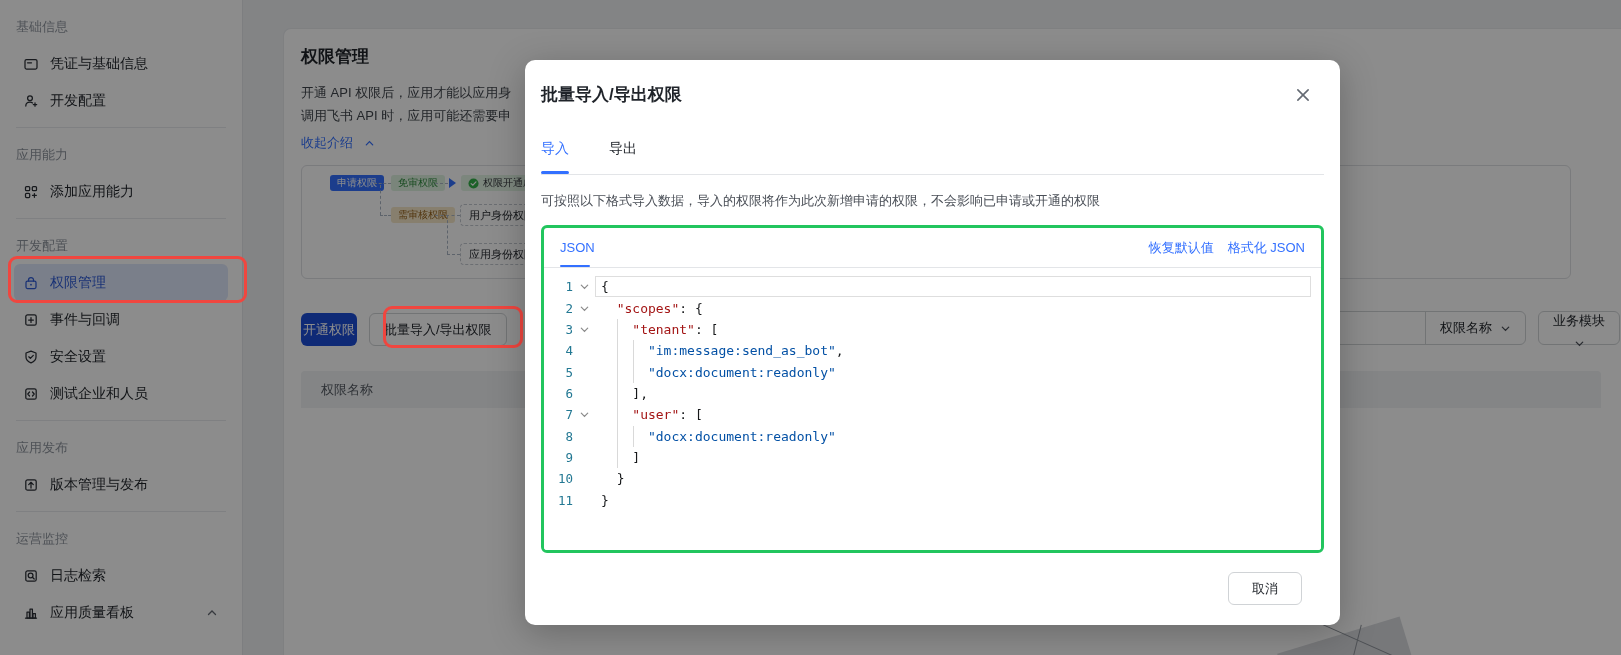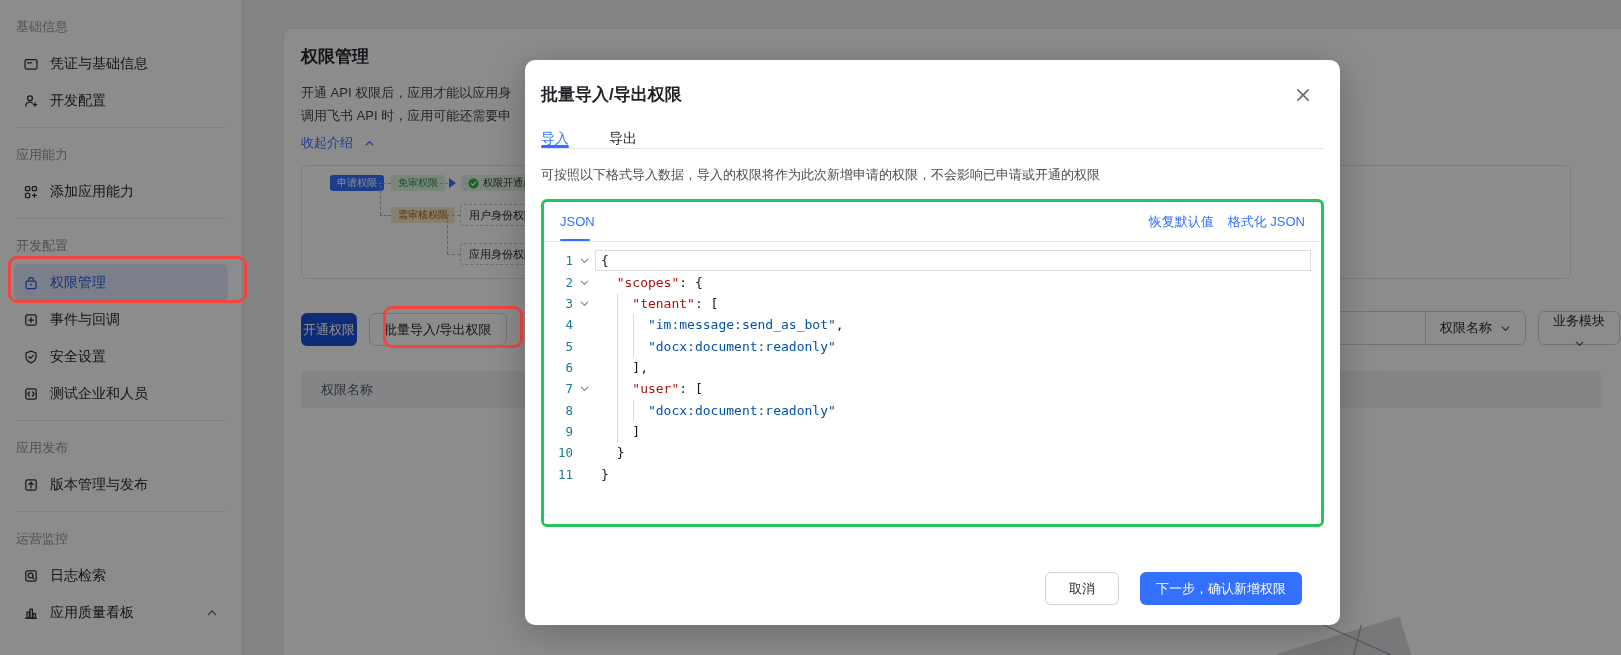--- a/index.html
+++ b/index.html
@@ -61,21 +61,21 @@
   #dim-overlay { position:absolute; inset:0; background:rgba(0,0,0,0.45); z-index:10; }
   .annotation { position:absolute; border:3px solid #f0463f; border-radius:9px; z-index:20; pointer-events:none; }
   #annot-sidebar { left:8px; top:256px; width:239px; height:47px; }
   #annot-batch { left:383px; top:306px; width:140px; height:42px; }
 
   
   #modal { position:absolute; left:525px; top:60px; width:815px; height:565px; background:#fff; border-radius:10px; box-shadow:0 8px 36px rgba(0,0,0,0.25); z-index:30; padding:0 16px; }
   .modal-title { font-size:17px; font-weight:bold; color:#1f2329; padding:23px 0 0 0; }
   .modal-close { position:absolute; right:26px; top:24px; width:22px; height:22px; display:flex; align-items:center; justify-content:center; color:#646a73; cursor:pointer; }
   .modal-tabs { display:flex; gap:40px; margin-top:24px; position:relative; }
-  .modal-tab { font-size:14px; color:#1f2329; padding-bottom:0; cursor:pointer; position:relative; }
+  .modal-tab { font-size:14px; color:#1f2329; padding-bottom:16px; cursor:pointer; position:relative;margin-top:10px; }
   .modal-tab.active { color:#3370ff; }
   .modal-tab.active::after { content:""; position:absolute; left:0; bottom:0; width:28px; height:3px; border-radius:2px; background:#3370ff; }
   .modal-tabs-divider { height:1px; background:#e3e5e8; margin:0 0; }
   .modal-desc { font-size:13px; color:#4a4f57; margin-top:17px; }
 
   #json-panel { margin-top:15px; border:3px solid #22c55e; border-radius:6px; height:328px; overflow:hidden; }
   #json-panel-header { height:40px; border-bottom:1px solid #e3e5e8; display:flex; align-items:center; padding:0 16px; }
   .jp-tab { font-size:13px; color:#3370ff; position:relative; height:100%; display:flex; align-items:center; cursor:pointer; }
   .jp-tab::after { content:""; position:absolute; left:0; bottom:0; width:30px; height:2.5px; border-radius:2px; background:#3370ff; }
   .jp-links { margin-left:auto; display:flex; gap:14px; }
@@ -408,17 +408,16 @@
               <span class="ln">11</span>
               <span class="fold"></span>
               <span class="codewrap"><span class="tok-p">}</span></span>
             </div>
           </div>
       </div>
     </div>
 
     <div id="modal-footer">
       <button class="btn btn-cancel">取消</button>
-      <button class="btn btn-confirm">下一步，确认新增权限</button>
     </div>
   </div>
 
 </div>
 
 </body></html>

